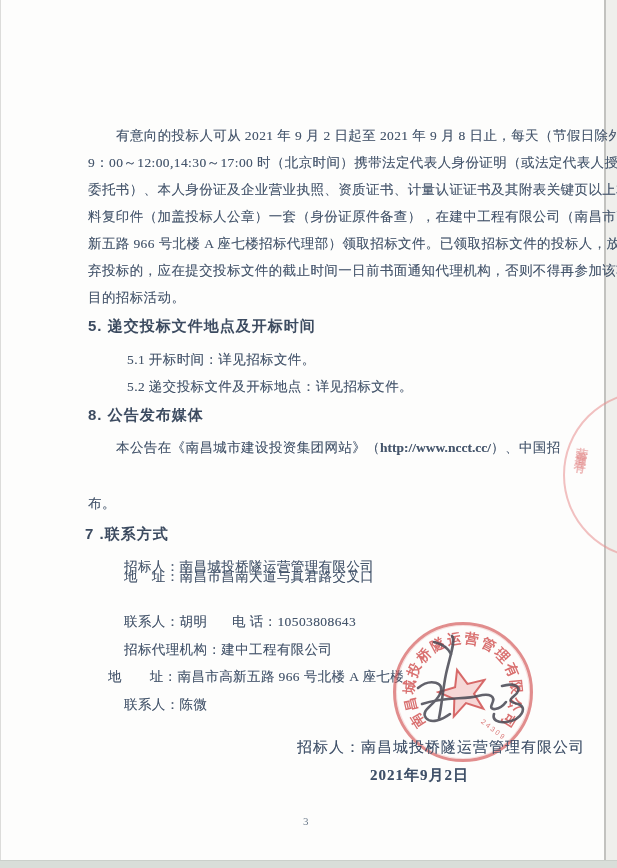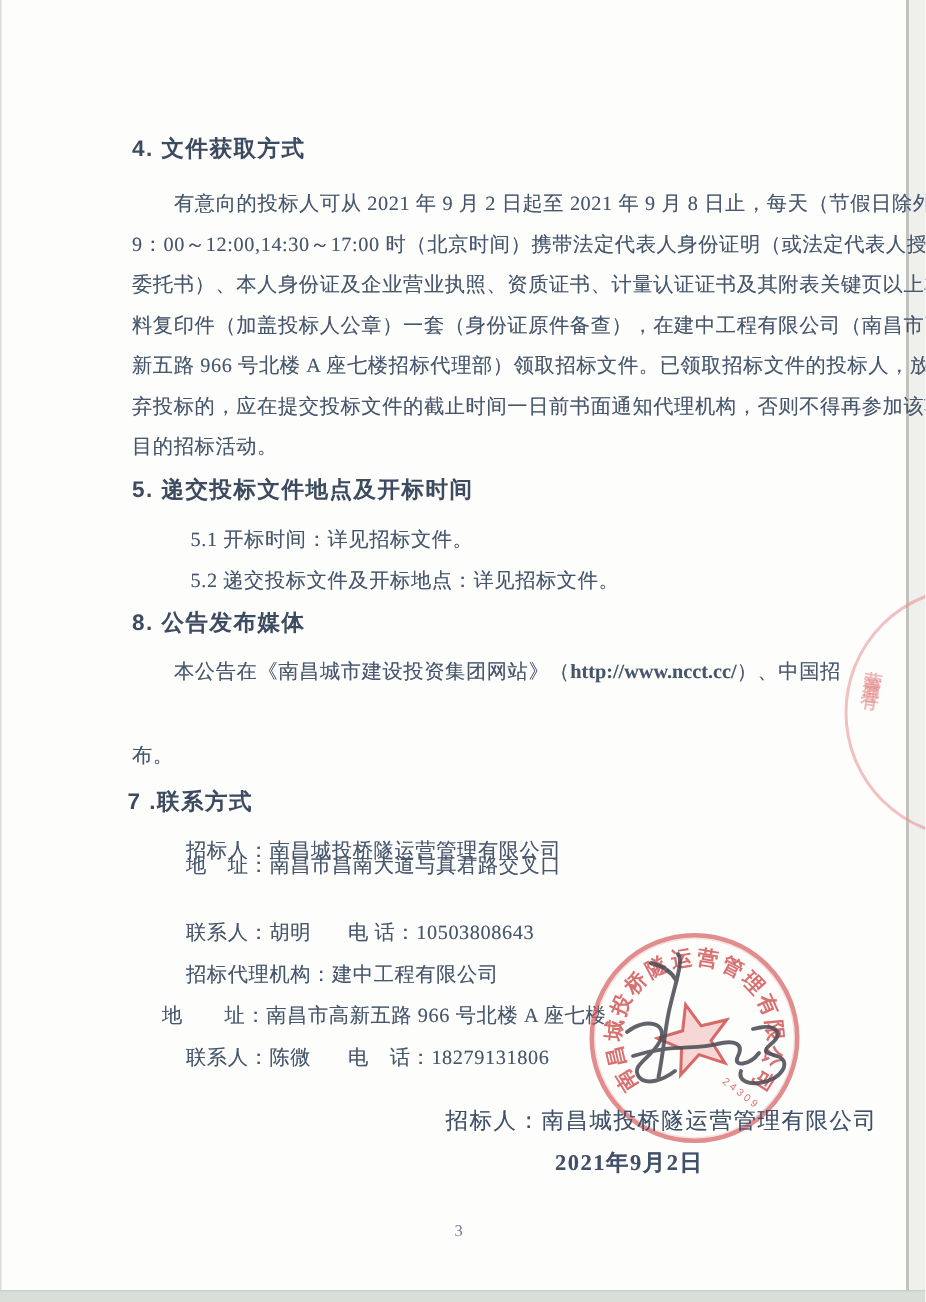--- a/index.html
+++ b/index.html
@@ -64,21 +64,20 @@
 </head>
 <body>
 
 <div class="page">
 
   <div class="edge-right-line"></div>
   <div class="edge-right-shade"></div>
   <div class="edge-left-line"></div>
   <div class="edge-bottom-band"></div>
 
-  <div class="heading" style="left:88px;top:90px">4. 文件获取方式</div>
   <div class="bodyline" style="left:116px;top:127px">有意向的投标人可从 2021 年 9 月 2 日起至 2021 年 9 月 8 日止，每天（节假日除外）</div>
   <div class="bodyline" style="left:88px;top:154px">9：00～12:00,14:30～17:00 时（北京时间）携带法定代表人身份证明（或法定代表人授权</div>
   <div class="bodyline" style="left:88px;top:181px">委托书）、本人身份证及企业营业执照、资质证书、计量认证证书及其附表关键页以上材</div>
   <div class="bodyline" style="left:88px;top:208px">料复印件（加盖投标人公章）一套（身份证原件备查），在建中工程有限公司（南昌市高</div>
   <div class="bodyline" style="left:88px;top:235px">新五路 966 号北楼 A 座七楼招标代理部）领取招标文件。已领取招标文件的投标人，放</div>
   <div class="bodyline" style="left:88px;top:262px">弃投标的，应在提交投标文件的截止时间一日前书面通知代理机构，否则不得再参加该项</div>
   <div class="bodyline" style="left:88px;top:289px">目的招标活动。</div>
 
   <div class="heading" style="left:88px;top:317px">5. 递交投标文件地点及开标时间</div>
   <div class="bodyline" style="left:127px;top:351px">5.1 开标时间：详见招标文件。</div>
@@ -89,21 +88,20 @@
   <div class="bodyline" style="left:88px;top:495px">布。</div>
 
   <div class="heading" style="left:85px;top:525px">7 .联系方式</div>
   <div class="bodyline" style="left:124px;top:558px">招标人：南昌城投桥隧运营管理有限公司</div>
   <div class="bodyline" style="left:124px;top:568px">地　址：南昌市昌南大道与真君路交叉口</div>
   <div class="bodyline" style="left:124px;top:613px">联系人：胡明</div>
   <div class="bodyline" style="left:232px;top:613px">电 话：10503808643</div>
   <div class="bodyline" style="left:124px;top:641px">招标代理机构：建中工程有限公司</div>
   <div class="bodyline" style="left:108px;top:668px">地　　址：南昌市高新五路 966 号北楼 A 座七楼</div>
   <div class="bodyline" style="left:124px;top:696px">联系人：陈微</div>
-  <div class="bodyline" style="left:232px;top:696px">电　话：18279131806</div>
 
   <div class="edge-seal"></div>
   <div class="edge-seal-text">营管理有</div>
 
   <div class="seal">
     <div class="seal-ring"></div>
     <div class="seal-chars">
         <span style="transform: rotate(-122deg) translateY(-53px);">南</span>
         <span style="transform: rotate(-103.231deg) translateY(-53px);">昌</span>
         <span style="transform: rotate(-84.4615deg) translateY(-53px);">城</span>

